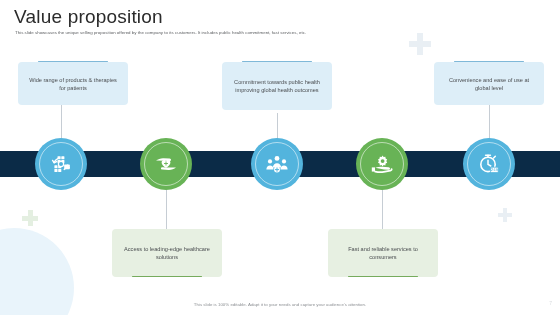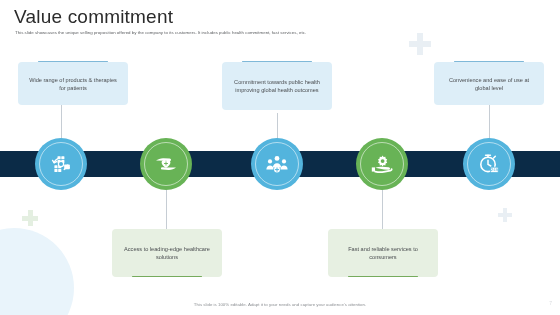--- a/index.html
+++ b/index.html
@@ -128,21 +128,21 @@
   </div>
   <div class="cross green" style="left:22px;top:210px;width:16px;height:16px;">
     <div class="bar" style="left:5.5px;top:0;width:5px;height:16px;"></div>
     <div class="bar" style="left:0;top:5.5px;width:16px;height:5px;"></div>
   </div>
   <div class="cross" style="left:498px;top:208px;width:14px;height:14px;">
     <div class="bar" style="left:4.8px;top:0;width:4.4px;height:14px;"></div>
     <div class="bar" style="left:0;top:4.8px;width:14px;height:4.4px;"></div>
   </div>
 
-  <div class="title">Value commitment</div>
+  <div class="title">Value proposition</div>
   <div class="subtitle">This slide showcases the unique selling proposition offered by the company to its customers. It includes public health commitment, fast services, etc.</div>
 
   <div class="band"></div>
 
   <div class="connector" style="left:61px;top:105px;height:44px;"></div>
   <div class="connector" style="left:166px;top:179px;height:50px;"></div>
   <div class="connector" style="left:277px;top:113px;height:36px;"></div>
   <div class="connector" style="left:382px;top:179px;height:50px;"></div>
   <div class="connector" style="left:489px;top:105px;height:44px;"></div>
 

